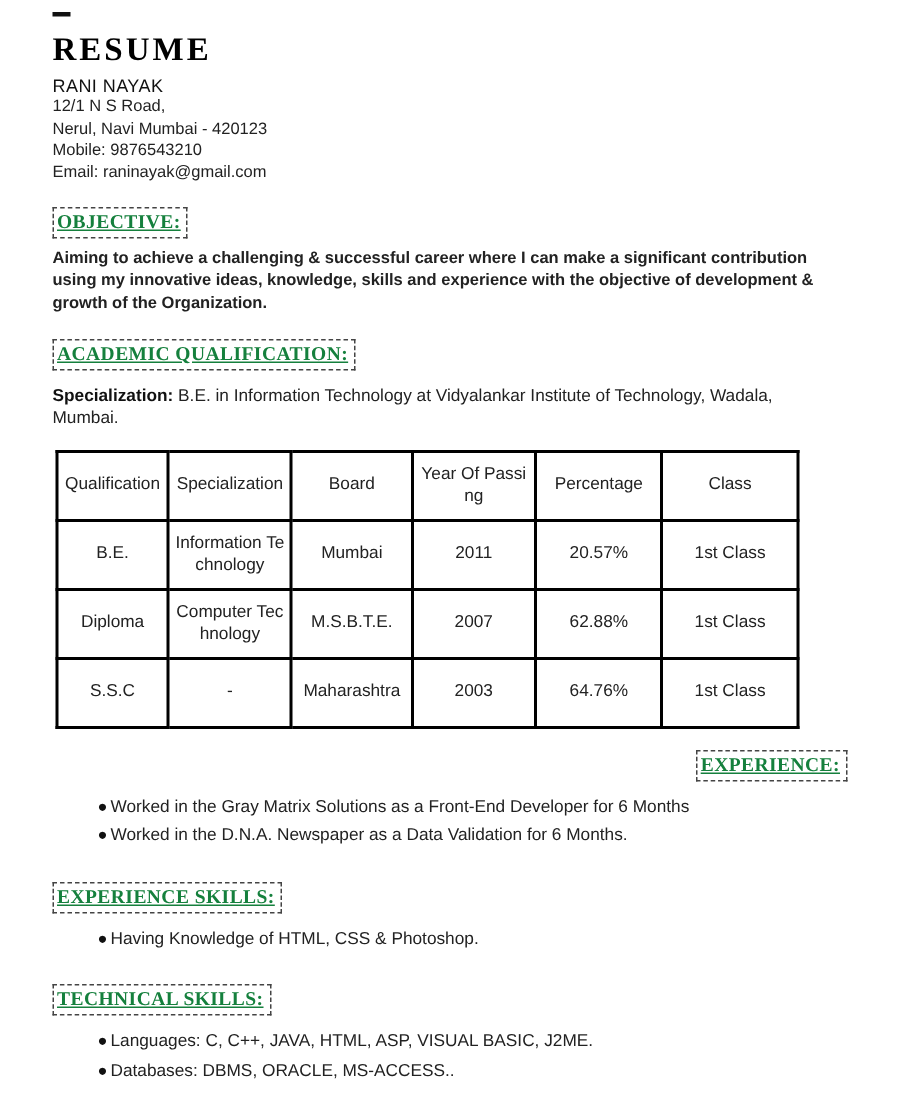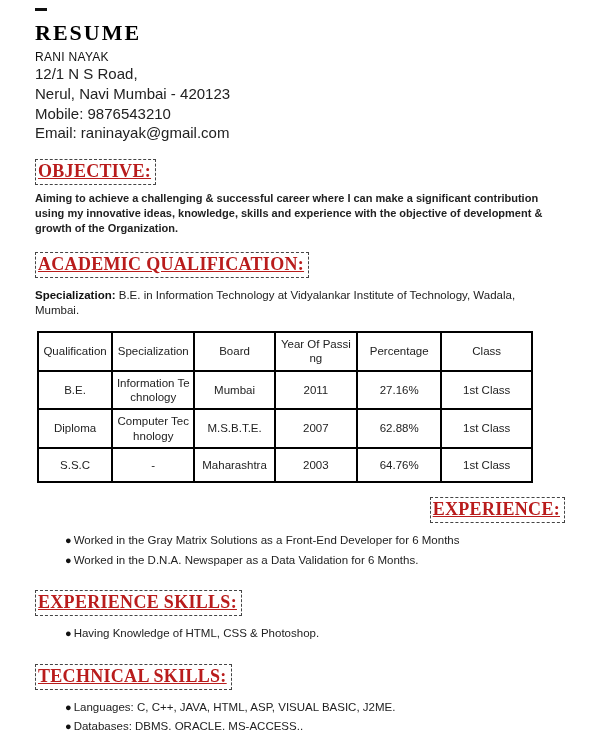--- a/index.html
+++ b/index.html
@@ -33,33 +33,33 @@
     margin-top: 12px;
     margin-bottom: 4px;
   }
   .person-name {
     font-size: 12px;
     font-weight: normal;
     color: #111;
     letter-spacing: 0.3px;
   }
   .contact-line {
-    font-size: 15px;
+    font-size: 11px;
     color: #222;
     line-height: 1.32;
   }
   .section {
     margin-top: 16px;
   }
   .section-heading {
     display: inline-block;
     font-family: "Liberation Serif", serif;
-    font-size: 18px;
+    font-size: 13px;
     font-weight: bold;
-    color: #b91c1c;
+    color: #15803d;
     text-decoration: underline;
     border: 1px dashed #444;
     padding: 1px 4px 2px 2px;
     margin-bottom: 6px;
     letter-spacing: 0.3px;
   }
   .body-text {
     font-size: 11px;
     line-height: 1.35;
     color: #222;
@@ -83,21 +83,21 @@
   .qual-table th, .qual-table td {
     border: 2px solid #000;
     font-size: 11.5px;
     font-weight: normal;
     color: #222;
     text-align: center;
     vertical-align: middle;
     padding: 4px 3px;
     word-break: break-all;
     line-height: 1.25;
-    height: 34px;
+    height: 46px;
   }
   .col-qual { width: 72px; }
   .col-spec { width: 80px; }
   .col-board { width: 78px; }
   .col-year { width: 80px; }
   .col-pct { width: 82px; }
   .col-class { width: 88px; }
   .bullet-list { margin-top: 4px; }
   .bullet-item {
     display: flex;
@@ -154,21 +154,21 @@
           <th class="col-pct">Percentage</th>
           <th class="col-class">Class</th>
         </tr>
       </thead>
       <tbody>
         <tr>
           <td>B.E.</td>
           <td>Information Technology</td>
           <td>Mumbai</td>
           <td>2011</td>
-          <td>27.16%</td>
+          <td>20.57%</td>
           <td>1st Class</td>
         </tr>
         <tr>
           <td>Diploma</td>
           <td>Computer Technology</td>
           <td>M.S.B.T.E.</td>
           <td>2007</td>
           <td>62.88%</td>
           <td>1st Class</td>
         </tr>

